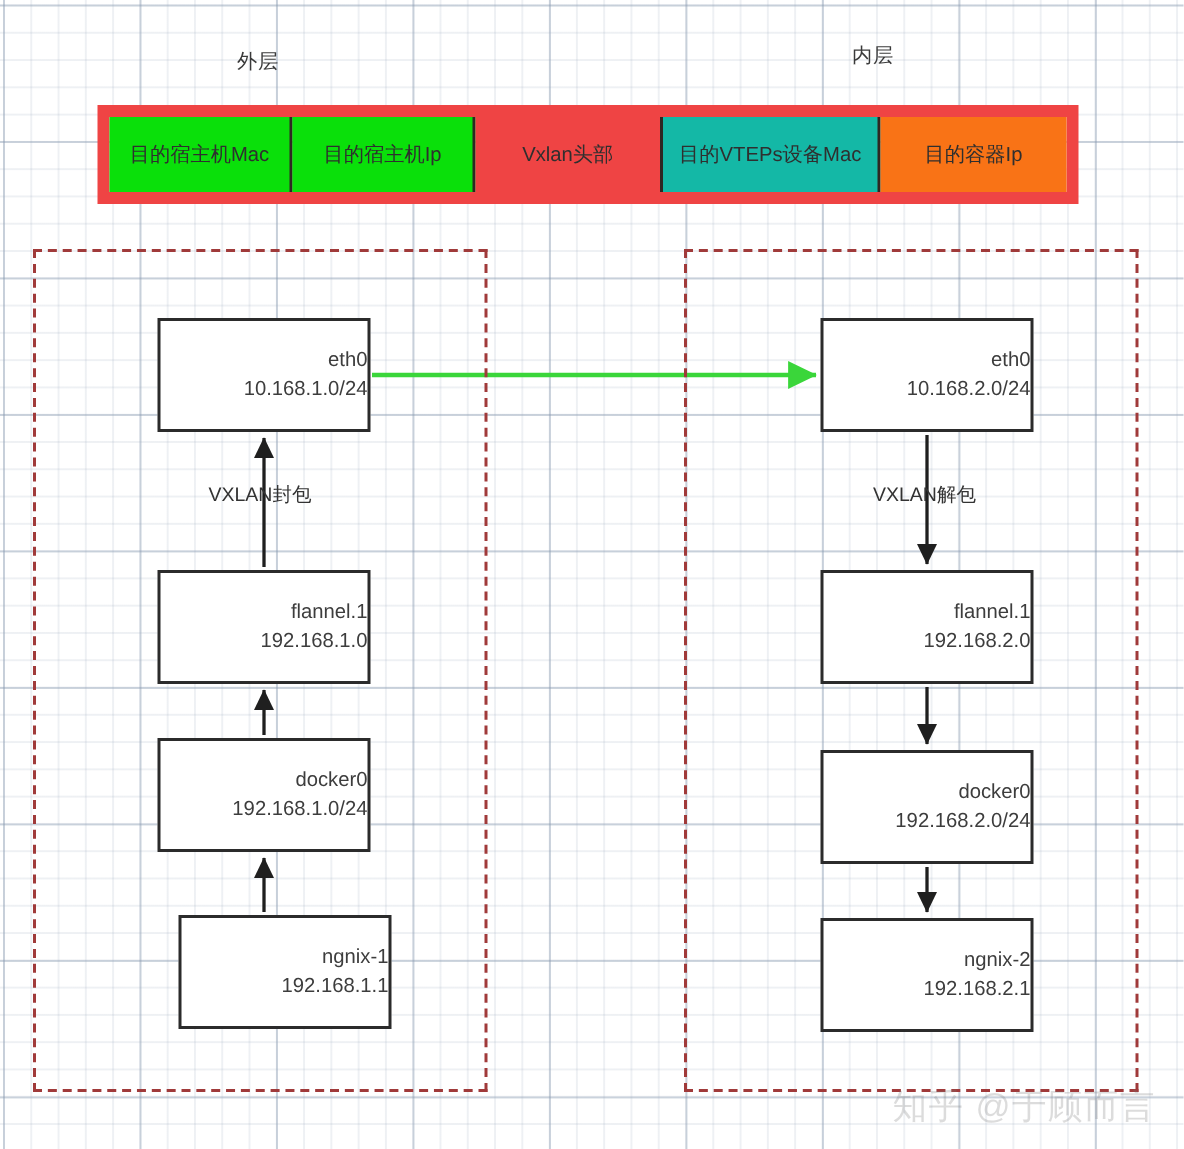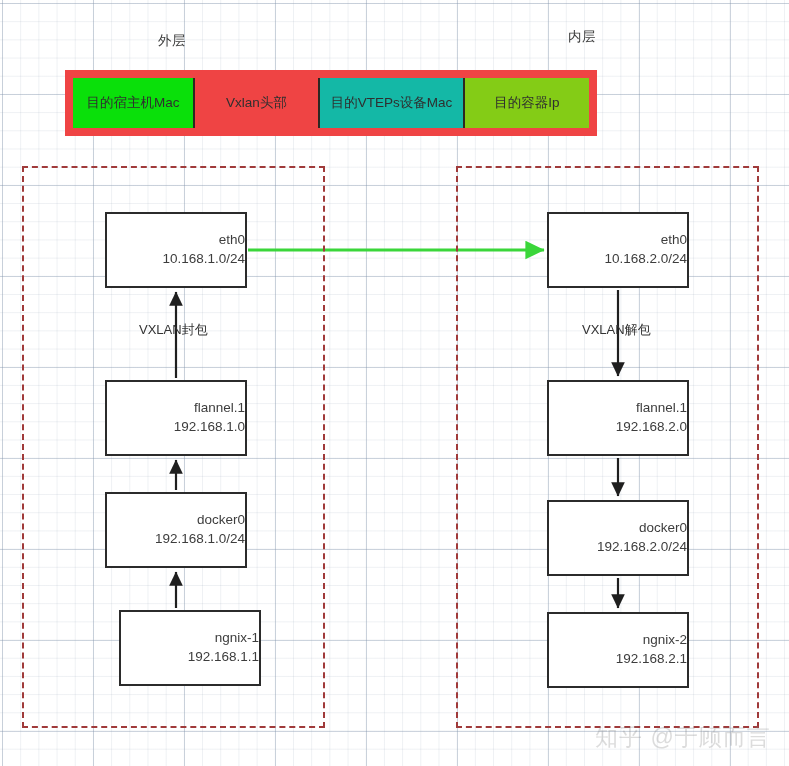--- a/index.html
+++ b/index.html
@@ -172,27 +172,30 @@
   <line x1="618" y1="578" x2="618" y2="608" stroke="#1f1f1f" stroke-width="2.2" marker-end="url(#arrow-black)"></line>
 </svg>
 
 <div class="layer-caption" id="caption-outer">外层</div>
 <div class="layer-caption" id="caption-inner">内层</div>
 
 <div id="packet-bar">
   <div class="packet-seg w-dst-host-mac" style="background-color: rgb(10, 224, 10);">
     <span>目的宿主机Mac</span>
   </div>
+  <div class="packet-seg w-dst-host-ip" style="background-color: rgb(10, 224, 10);">
+    <span>目的宿主机Ip</span>
+  </div>
   <div class="packet-seg w-vxlan-header" style="background-color: #ef4444;">
     <span>Vxlan头部</span>
   </div>
   <div class="packet-seg w-vteps-mac" style="background-color: #14b8a6;">
     <span>目的VTEPs设备Mac</span>
   </div>
-  <div class="packet-seg w-container-ip" style="background-color: #84cc16;">
+  <div class="packet-seg w-container-ip" style="background-color: #f97316;">
     <span>目的容器Ip</span>
   </div>
 </div>
 
 <div class="host-region" id="host-region-left" style="border-color: rgb(160, 58, 58);"></div>
 <div class="host-region" id="host-region-right" style="border-color: rgb(160, 58, 58);"></div>
 
 <div class="node-box" id="node-left-eth0" style="border-color: rgb(43, 43, 43);">
   <div class="node-title">eth0</div>
   <div class="node-subtitle">10.168.1.0/24</div>

